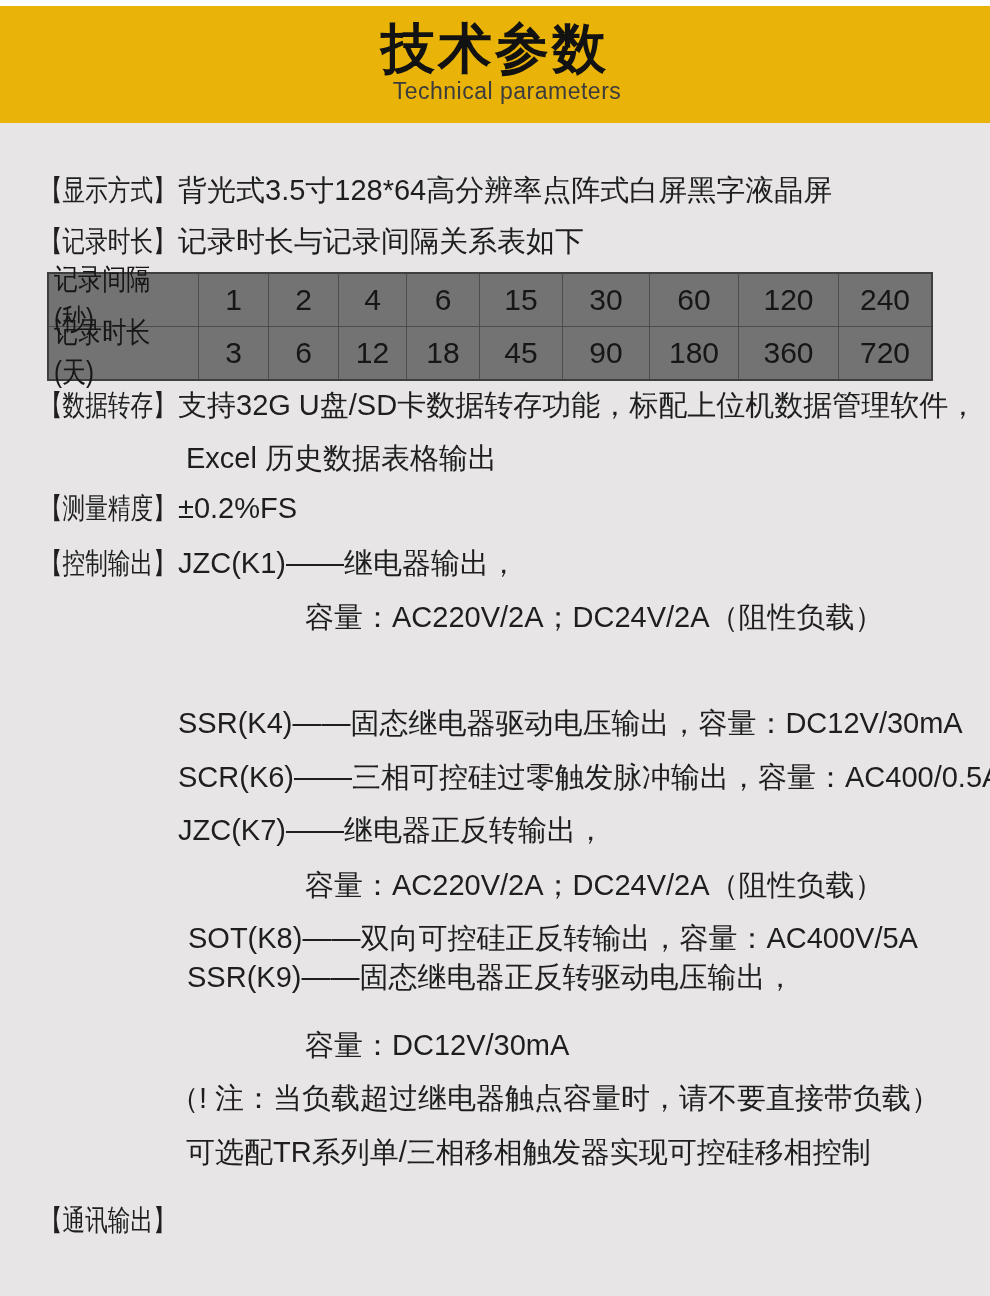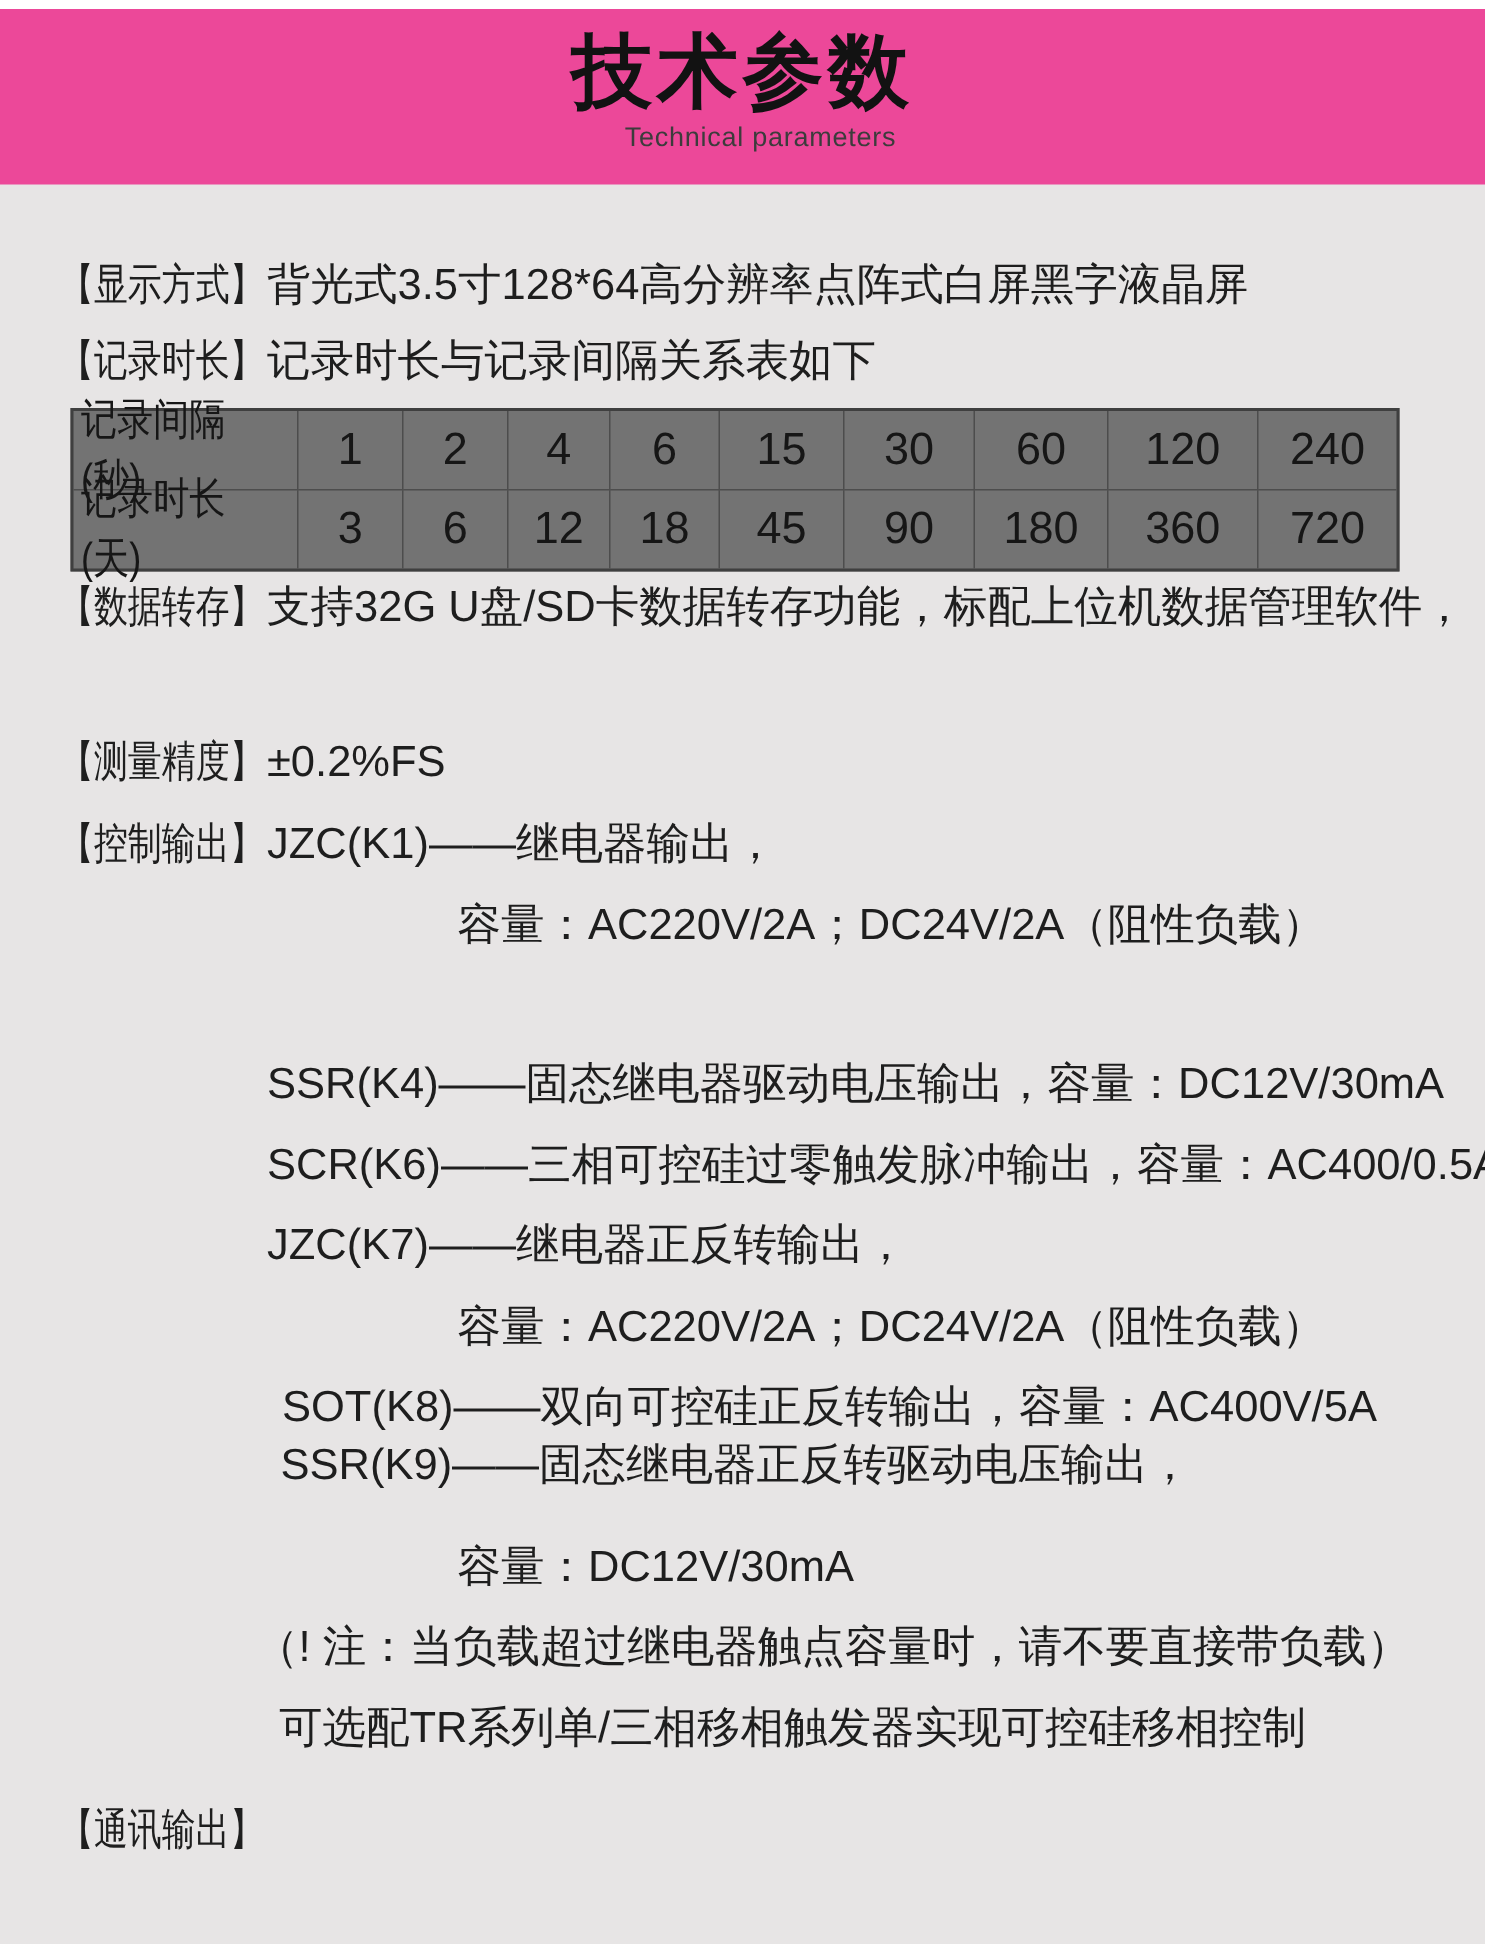--- a/index.html
+++ b/index.html
@@ -2,23 +2,23 @@
 <html><head>
 <meta charset="utf-8">
 <style>
   html,body{margin:0;padding:0;background:#ffffff;}
   .page{
     position:relative;width:990px;height:1296px;overflow:hidden;
     background:#e7e5e5;color:#1e1e1e;
     font-family:"Liberation Sans","DejaVu Sans",sans-serif;
   }
   .top-strip{position:absolute;top:0;left:0;width:990px;height:6px;background:#ffffff;}
-  .banner{position:absolute;top:6px;left:0;width:990px;height:117px;background:#ec4899;text-align:center;}
+  .banner{position:absolute;top:6px;left:0;width:990px;height:117px;background:#eab308;text-align:center;}
   .banner .title{margin:0;padding-top:12px;font-size:54px;font-weight:bold;letter-spacing:3px;color:#121212;line-height:60px;}
-  .banner .subtitle{margin-top:1px;font-size:18px;color:#3c3c3c;letter-spacing:0.5px;line-height:24px;padding-left:24px;}
+  .banner .subtitle{margin-top:1px;font-size:23px;color:#3c3c3c;letter-spacing:0.5px;line-height:24px;padding-left:24px;}
 
   .t{position:absolute;font-size:29px;line-height:34px;white-space:nowrap;}
   .lbl{left:40px;transform:scaleX(0.78);transform-origin:0 50%;}
   .ct{left:178px;}
 
   
   .y-display{top:173px;}  .y-record{top:224px;}  .y-transfer{top:388px;}
   .y-excel{top:441px;left:186px;}
   .y-accuracy{top:491px;} .y-control{top:546px;} .y-comm{top:1203px;}
   .y-comm2{top:1253px;left:450px;}
@@ -93,20 +93,21 @@
       <div class="td">45</div>
       <div class="td">90</div>
       <div class="td">180</div>
       <div class="td">360</div>
       <div class="td">720</div>
     </div>
   </div>
 
   <span class="t lbl y-transfer">【数据转存】</span>
   <span class="t ct y-transfer">支持32G U盘/SD卡数据转存功能，标配上位机数据管理软件，</span>
+  <span class="t y-excel">Excel 历史数据表格输出</span>
 
   <span class="t lbl y-accuracy">【测量精度】</span>
   <span class="t ct y-accuracy">±0.2%FS</span>
 
   <span class="t lbl y-control">【控制输出】</span>
   <span class="t ct y-control">JZC(K1)——继电器输出，</span>
   <span class="t cl0">容量：AC220V/2A；DC24V/2A（阻性负载）</span>
   <span class="t cl2">SSR(K4)——固态继电器驱动电压输出，容量：DC12V/30mA</span>
   <span class="t cl3">SCR(K6)——三相可控硅过零触发脉冲输出，容量：AC400/0.5A</span>
   <span class="t cl4">JZC(K7)——继电器正反转输出，</span>

